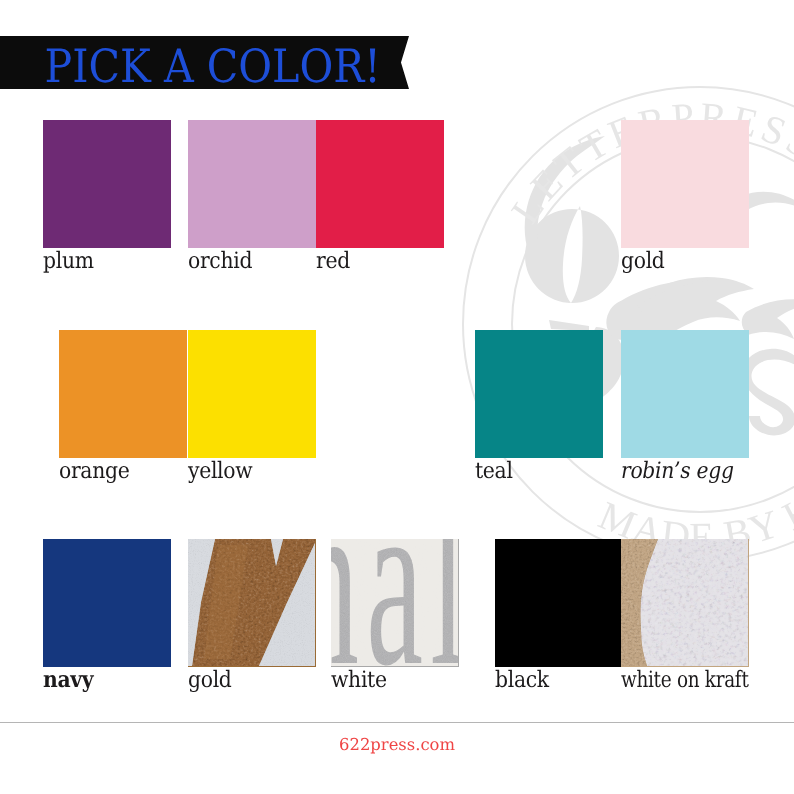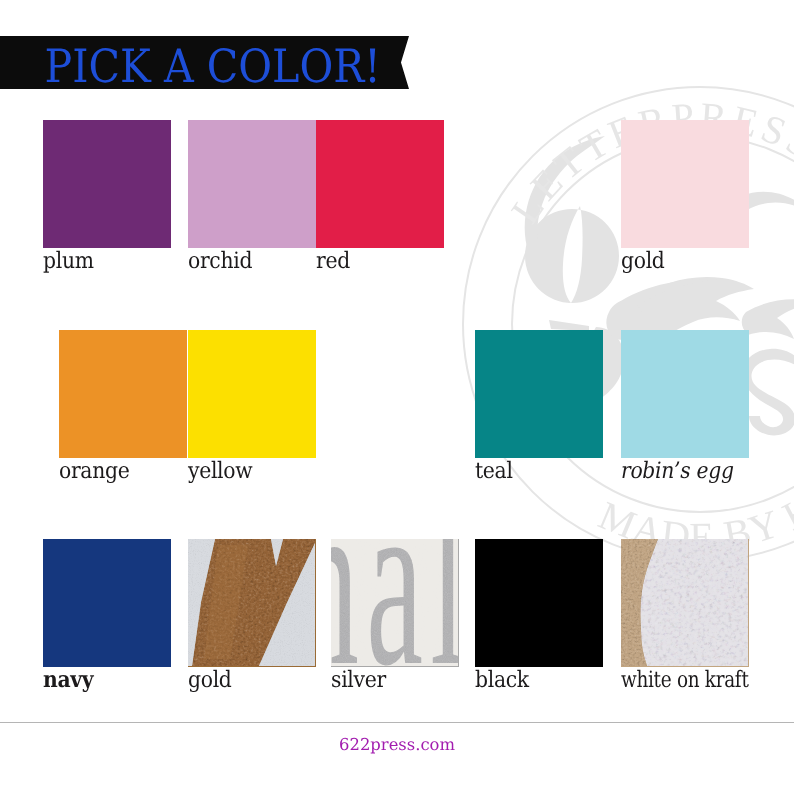--- a/index.html
+++ b/index.html
@@ -23,21 +23,21 @@
   .cell{position:absolute;width:127.5px;}
   .chip{position:relative;width:127.5px;height:128px;overflow:hidden;}
   .chip svg{position:absolute;left:0;top:0;display:block;}
   .label{position:absolute;left:0;top:129px;font-family:"DejaVu Serif Condensed","DejaVu Serif",serif;
     font-size:22.6px;line-height:24px;letter-spacing:-0.3px;color:#1c1a1b;white-space:nowrap;
     transform-origin:0 0;}
 
   
   #rule{position:absolute;left:0;top:722px;width:794px;height:1px;background:#b5b5b5;}
   #footer-site{position:absolute;left:0;top:735px;width:794px;text-align:center;
-    font-family:"DejaVu Serif",serif;font-size:16.4px;line-height:20px;color:#a21caf;}
+    font-family:"DejaVu Serif",serif;font-size:16.4px;line-height:20px;color:#ef4444;}
 </style>
 </head>
 <body>
 
 <div id="page">
 
   <svg id="watermark" viewBox="0 0 794 794" width="794" height="794" xmlns="http://www.w3.org/2000/svg">
     <defs>
       <path id="arcTop" d="M 506 324 A 194 194 0 0 1 894 324" fill="none"></path>
       <path id="arcBot" d="M 474 324 A 226 226 0 0 0 926 324" fill="none"></path>
@@ -185,23 +185,23 @@
               </clipPath>
       </defs>
       <rect x="0" y="0" width="127" height="127" fill="#eceae6" filter="url(#fCream)"></rect>
       <g clip-path="url(#clipSilver)" filter="url(#fSilver)">
         <g transform="translate(-36,0) scale(0.52,1)">
           <text x="0" y="124" font-family="Liberation Serif, serif" font-size="246" letter-spacing="14" fill="#a9a9ab">nal</text>
         </g>
       </g>
     </svg>
   </div>
-        <div class="label">silver</div>
-      </div>
-      <div class="cell" style="left: 475px; top: 539px;">
+        <div class="label">white</div>
+      </div>
+      <div class="cell" style="left: 495px; top: 539px;">
         <div class="chip" style="background: rgb(0, 0, 0);"></div>
         <div class="label">black</div>
       </div>
       <div class="cell" style="left: 621px; top: 539px; text-decoration: underline;">
         <div class="chip" style="background: rgb(194, 165, 128);">
     <svg width="127" height="127" viewBox="0 0 127 127" xmlns="http://www.w3.org/2000/svg">
       <defs>
         <filter id="fKraft" x="0" y="0" width="100%" height="100%" color-interpolation-filters="sRGB">
           <feTurbulence type="fractalNoise" baseFrequency="0.42 0.5" numOctaves="5" seed="13" result="n"></feTurbulence>
           <feColorMatrix in="n" type="saturate" values="0" result="g"></feColorMatrix>

